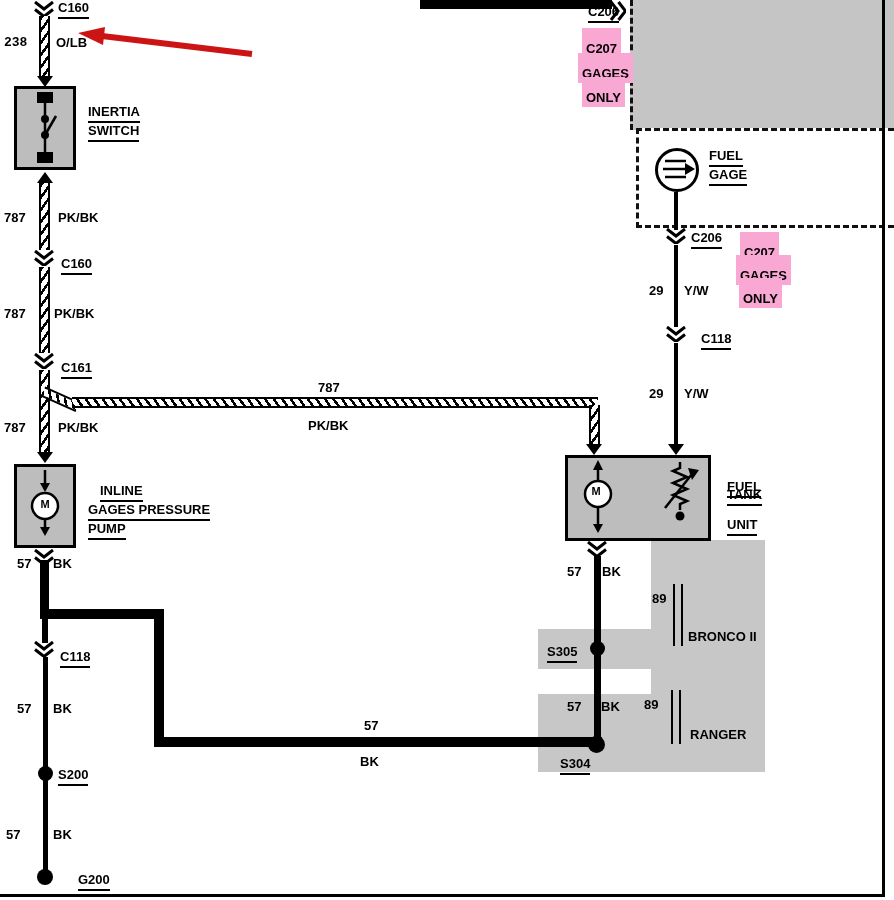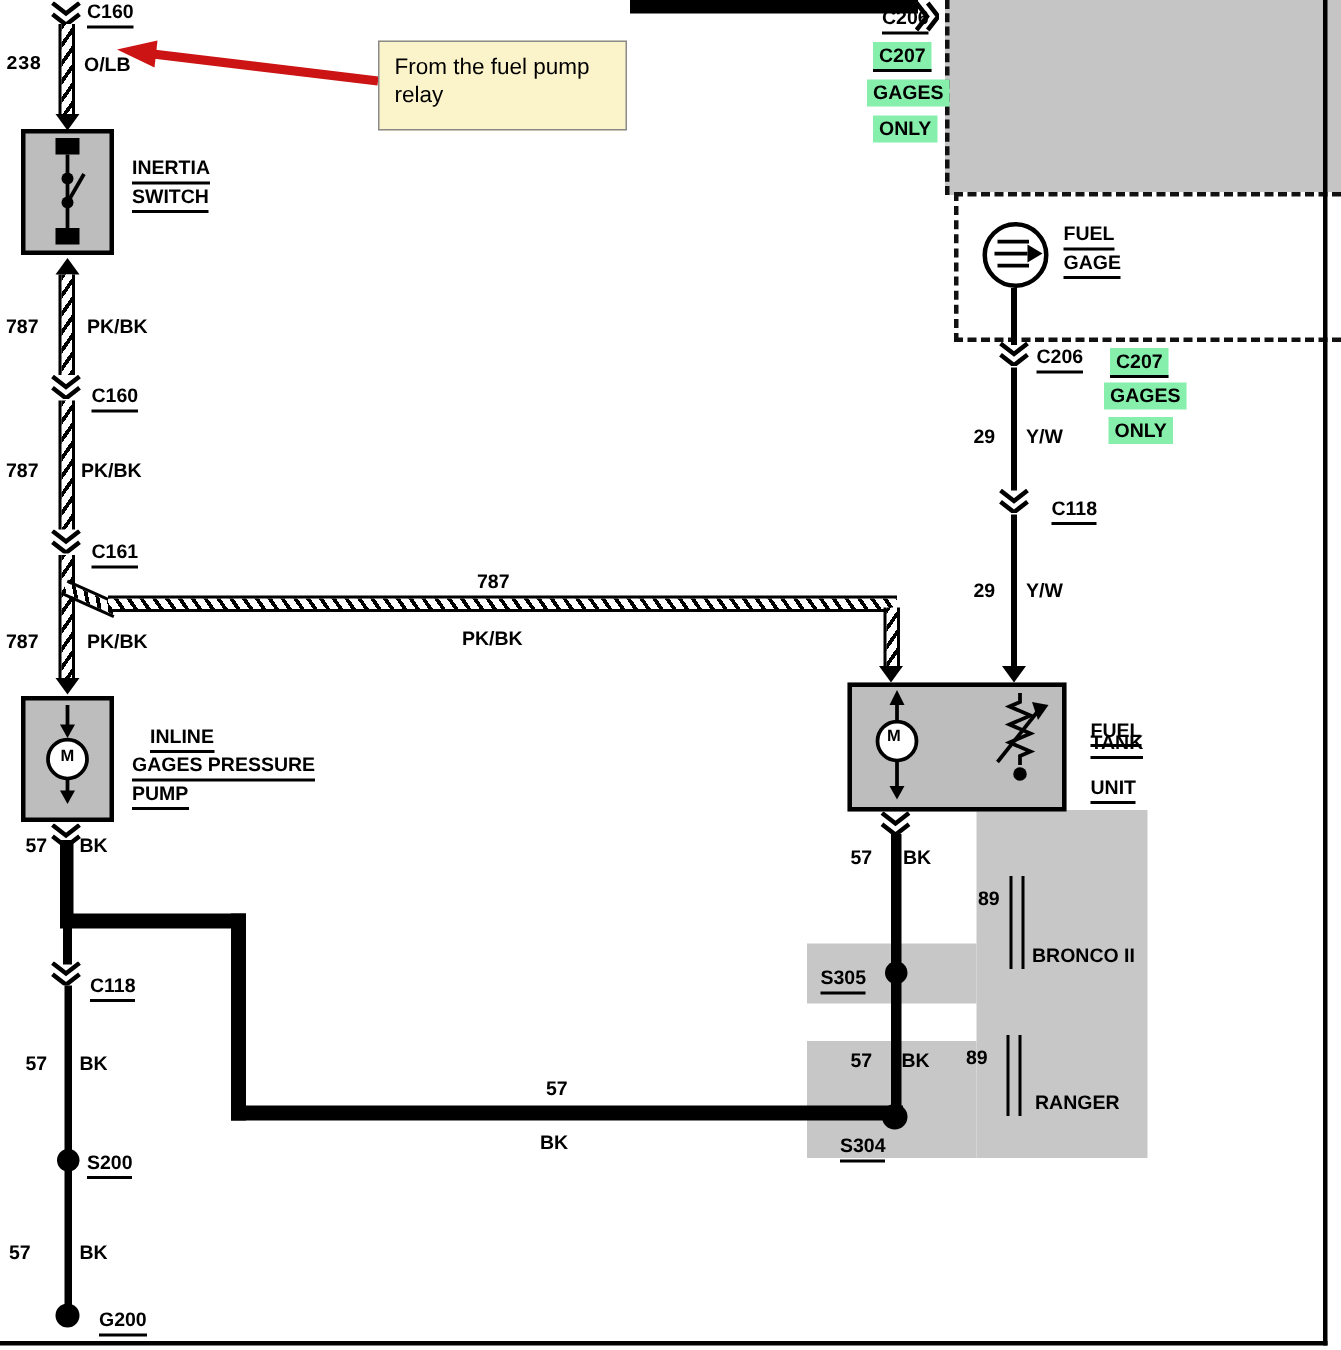--- a/index.html
+++ b/index.html
@@ -1,20 +1,20 @@
 <!DOCTYPE html>
 <html><head>
 <meta charset="utf-8">
 <style>
   html,body{margin:0;padding:0;background:#fff;}
   #stage{position:relative;width:894px;height:900px;background:#fff;overflow:hidden;
          font-family:"Liberation Sans",sans-serif;}
   .lbl{position:absolute;font:bold 13px/1.15 "Liberation Sans",sans-serif;color:#000;white-space:nowrap;}
   .ul{border-bottom:2px solid #000;padding-bottom:1px;}
-  .hl{background:#86efac;padding:2px 4px 1px;}
+  .hl{background:#f9a8d4;padding:14px 4px 1px;}
   .hatchV{position:absolute;width:11px;box-sizing:border-box;border-left:2px solid #000;border-right:2px solid #000;
           background:repeating-linear-gradient(125deg,#000 0 2.5px,#fff 2.5px 7px);}
   .hatchH{position:absolute;height:11px;box-sizing:border-box;border-top:2px solid #000;border-bottom:2px solid #000;
           background:repeating-linear-gradient(55deg,#000 0 2.5px,#fff 2.5px 7px);}
   .solid{position:absolute;background:#000;}
   .dot{position:absolute;background:#000;border-radius:50%;}
   .cbox{position:absolute;background:#bdbdbd;border:3px solid #000;box-sizing:border-box;}
   .gray{position:absolute;background:#c7c7c7;}
   .conn{position:absolute;line-height:0;}
   .arrD{position:absolute;width:0;height:0;border-left:8px solid transparent;border-right:8px solid transparent;border-top:11px solid #000;}
@@ -197,21 +197,21 @@
   <span class="lbl ul" style="left:88px;top:503px;">GAGES PRESSURE</span>
   <span class="lbl ul" style="left:88px;top:522px;text-align:right;">PUMP</span>
   <span class="lbl" style="left:17px;top:557px;">57</span>
   <span class="lbl" style="left:53px;top:557px;">BK</span>
   <span class="lbl ul" style="left:60px;top:650px;">C118</span>
   <span class="lbl" style="left:17px;top:702px;">57</span>
   <span class="lbl" style="left:53px;top:702px;">BK</span>
   <span class="lbl ul" style="left:58px;top:768px;">S200</span>
   <span class="lbl" style="left:6px;top:828px;">57</span>
   <span class="lbl" style="left:53px;top:828px;">BK</span>
-  <span class="lbl ul" style="left:66px;top:873px;">G200</span>
+  <span class="lbl ul" style="left:78px;top:873px;">G200</span>
   <span class="lbl" style="left:364px;top:719px;">57</span>
   <span class="lbl" style="left:360px;top:755px;">BK</span>
 
   <span class="lbl ul" style="left:588px;top:5px;">C206</span>
   <span class="lbl ul hl" style="left:582px;top:28px;">C207</span>
   <span class="lbl hl" style="left:578px;top:53px;">GAGES</span>
   <span class="lbl hl" style="left:582px;top:77px;">ONLY</span>
   <span class="lbl ul" style="left:709px;top:149px;">FUEL</span>
   <span class="lbl ul" style="left:709px;top:168px;">GAGE</span>
   <span class="lbl ul" style="left:691px;top:231px;">C206</span>
@@ -237,17 +237,14 @@
   <span class="lbl" style="left:690px;top:728px;">RANGER</span>
   <span class="lbl ul" style="left:548px;top:757px;margin-left:12px;">S304</span>
 
   <div class="solid" style="left:882px;top:0;width:3px;height:897px;"></div>
   <div class="solid" style="left:0;top:894px;width:885px;height:3px;"></div>
 
   <svg style="position:absolute;left:60px;top:18px;" width="200" height="48">
     <line x1="192" y1="36" x2="42" y2="18" stroke="#cc1414" stroke-width="6"></line>
     <polygon points="18,15 45,9 43,27" fill="#cc1414"></polygon>
   </svg>
-  <div id="noteBox">
-    <span>From the fuel pump relay</span>
-  </div>
 
 </div>
 
 </body></html>

